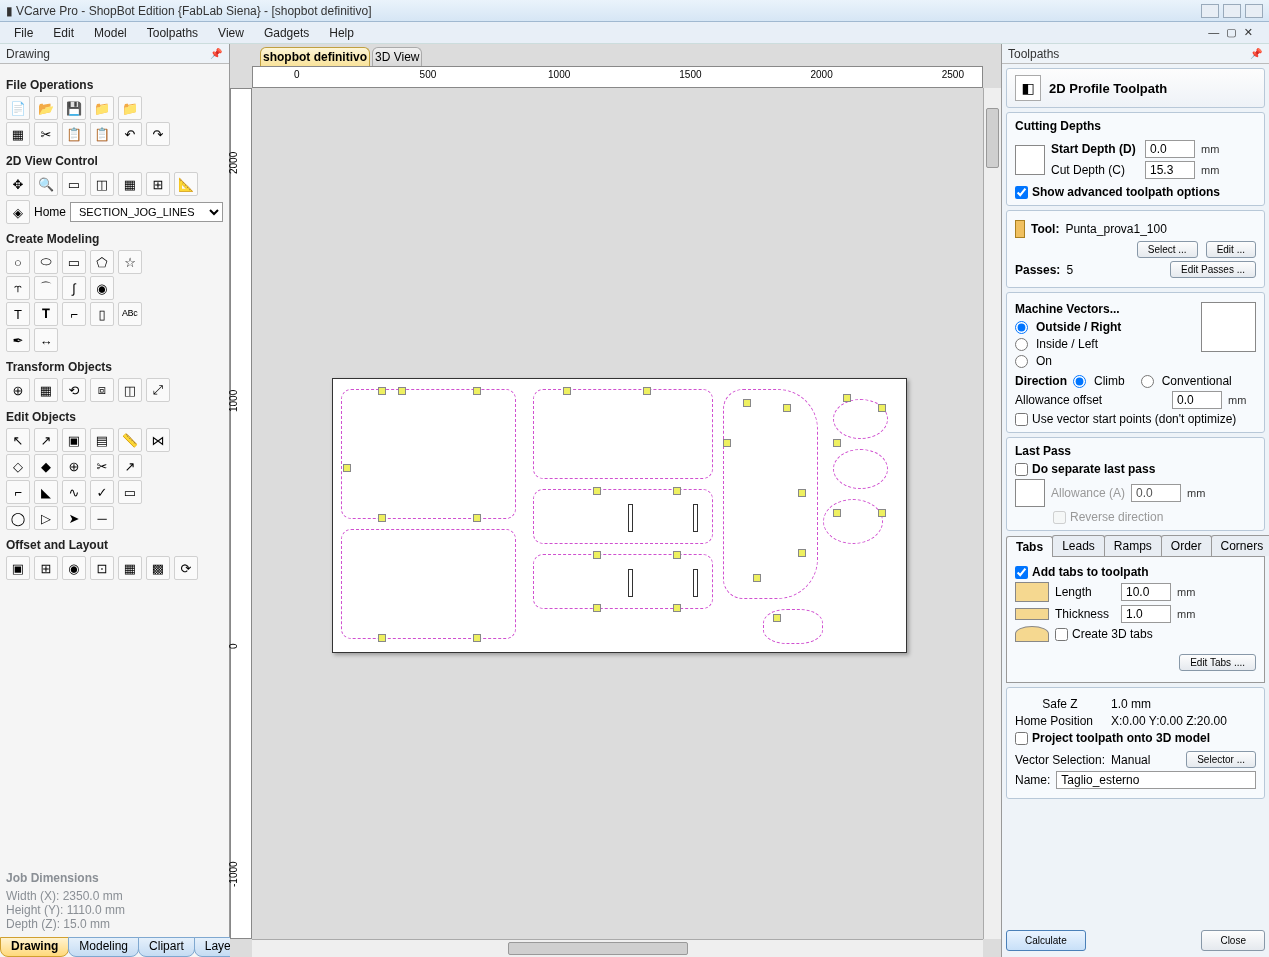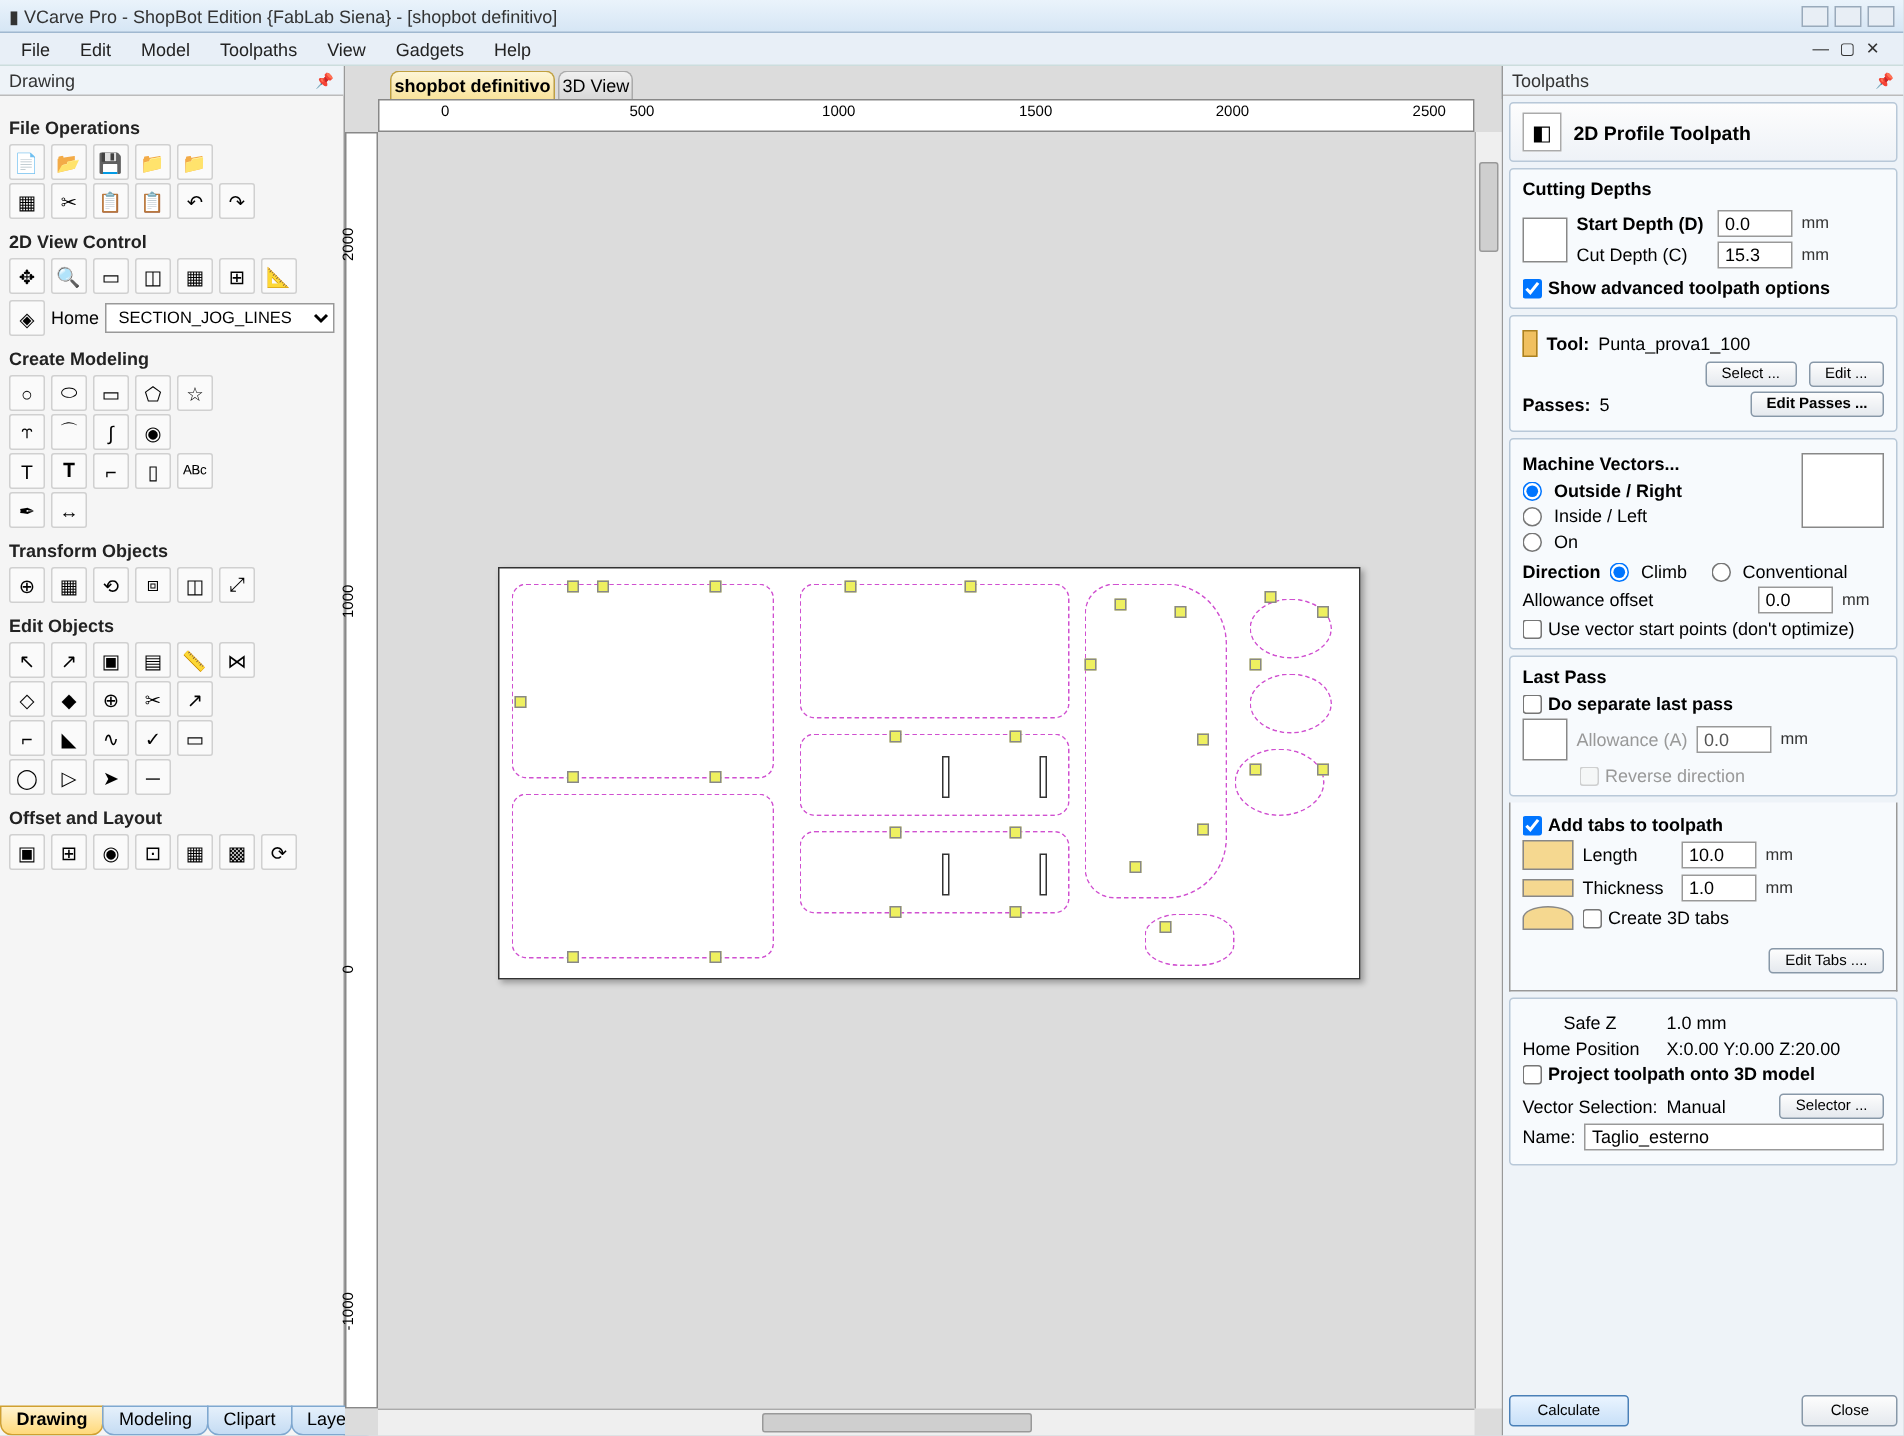--- a/index.html
+++ b/index.html
@@ -220,20 +220,26 @@
         <div class="toolbtn">▣</div>
         <div class="toolbtn">⊞</div>
         <div class="toolbtn">◉</div>
         <div class="toolbtn">⊡</div>
         <div class="toolbtn">▦</div>
         <div class="toolbtn">▩</div>
         <div class="toolbtn">⟳</div>
       </div>
     </div>
 
+    <div class="job-dims">
+      <div class="jd-title">Job Dimensions</div>
+      <div>Width  (X): 2350.0 mm</div>
+      <div>Height (Y): 1110.0 mm</div>
+      <div>Depth  (Z): 15.0 mm</div>
+    </div>
 
     <div class="bottom-tabs">
       <div class="bottom-tab active">Drawing</div>
       <div class="bottom-tab">Modeling</div>
       <div class="bottom-tab">Clipart</div>
       <div class="bottom-tab">Layers</div>
     </div>
   </div>
 
   <div class="center">
@@ -360,21 +366,21 @@
           <b>Tool:</b>
           <span>Punta_prova1_100</span>
         </div>
         <div class="row" style="justify-content:flex-end; gap:8px;">
           <button class="btn">Select ...</button>
           <button class="btn">Edit ...</button>
         </div>
         <div class="row">
           <b>Passes:</b>
           <span>5</span>
-          <button class="btn" style="margin-left:auto;font-weight:bold;">Edit Passes ...</button>
+          <button class="btn" style="margin-left:auto;">Edit Passes ...</button>
         </div>
       </div>
 
       <div class="group">
         <div class="row" style="align-items:flex-start;">
           <div style="flex:1;">
             <div class="gtitle">Machine Vectors...</div>
             <div class="row">
                 <input type="radio" name="mv" checked="" style="">
                 <b>Outside / Right</b>
@@ -420,20 +426,27 @@
           <input class="num-input" disabled="" value="0.0" style="">
           <span class="unit">mm</span>
         </div>
         <div class="chk disabled" style="margin-left:38px;">
             <input type="checkbox" disabled="" style="">
             <span>Reverse direction</span>
           </div>
       </div>
 
       <div>
+        <div class="subtabs">
+          <div class="subtab active">Tabs</div>
+          <div class="subtab">Leads</div>
+          <div class="subtab">Ramps</div>
+          <div class="subtab">Order</div>
+          <div class="subtab">Corners</div>
+        </div>
         <div class="tabcontent">
           <div class="chk">
               <input type="checkbox" checked="" style="">
               <b>Add tabs to toolpath</b>
             </div>
           <div class="row">
             <span class="diagram" style="width:34px;height:20px;background:#f5d890;"></span>
             <span style="width:60px;">Length</span>
             <input class="num-input" value="10.0" style="">
             <span class="unit">mm</span>

